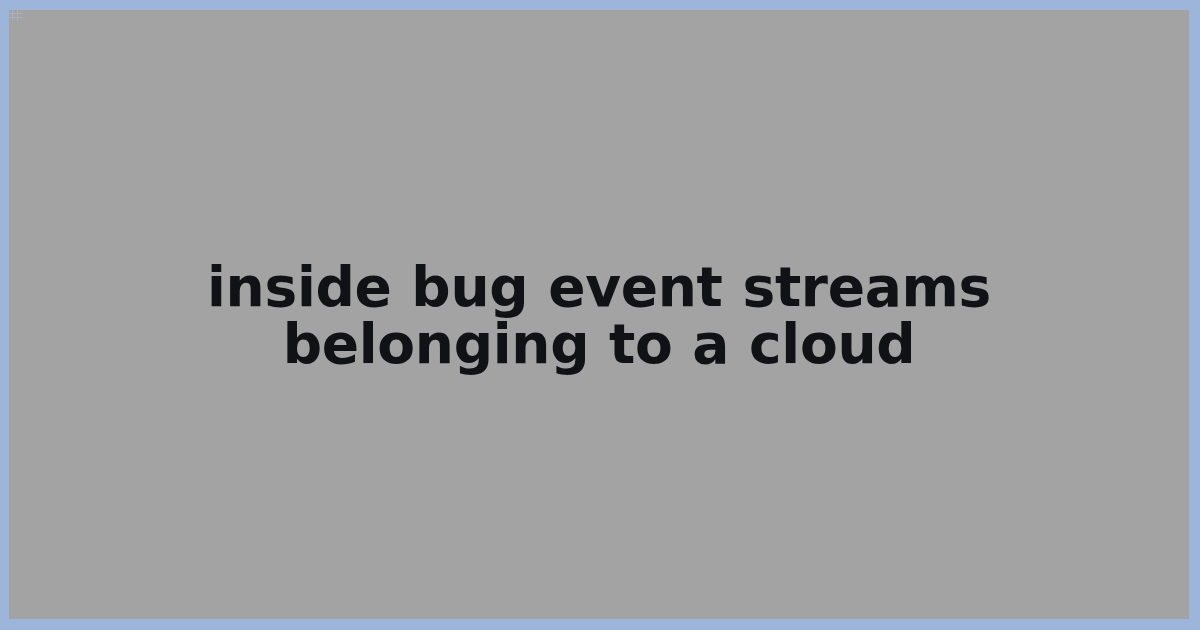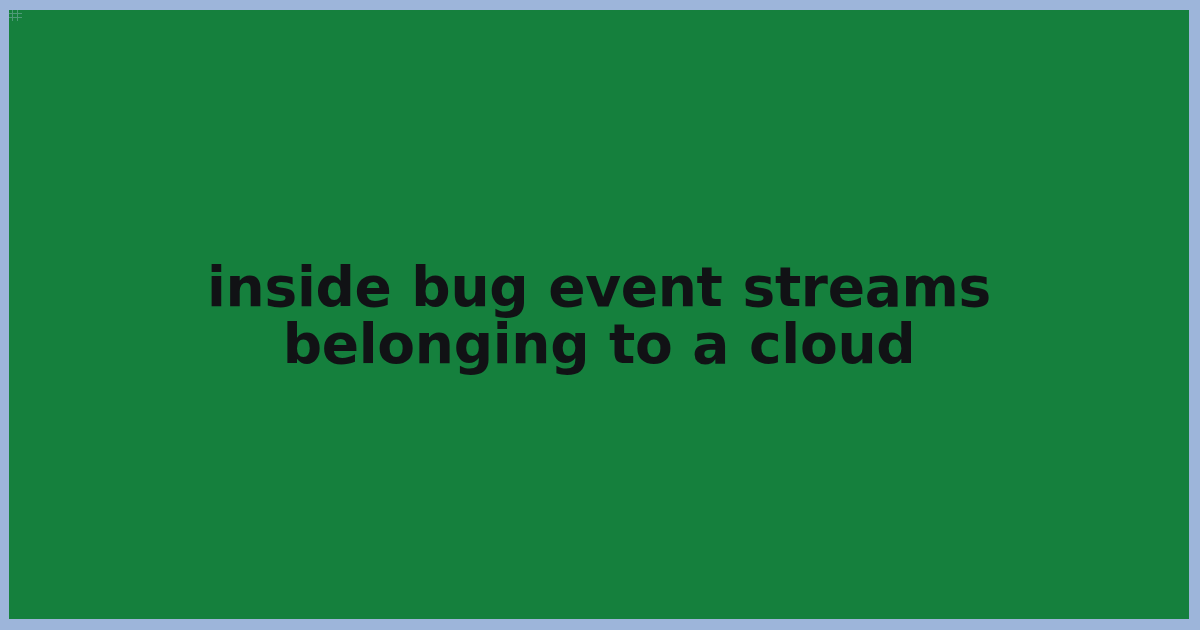--- a/index.html
+++ b/index.html
@@ -31,21 +31,21 @@
     display: flex;
     align-items: center;
     justify-content: center;
   }
 
   
   .card-inner {
     box-sizing: border-box;
     width: 100%;
     height: 100%;
-    background: #15803d;
+    background: #a3a3a3;
     display: flex;
     align-items: center;
     justify-content: center;
     padding: 0 52px;
   }
 
   
   .headline {
     margin: 0;
     width: 100%;

